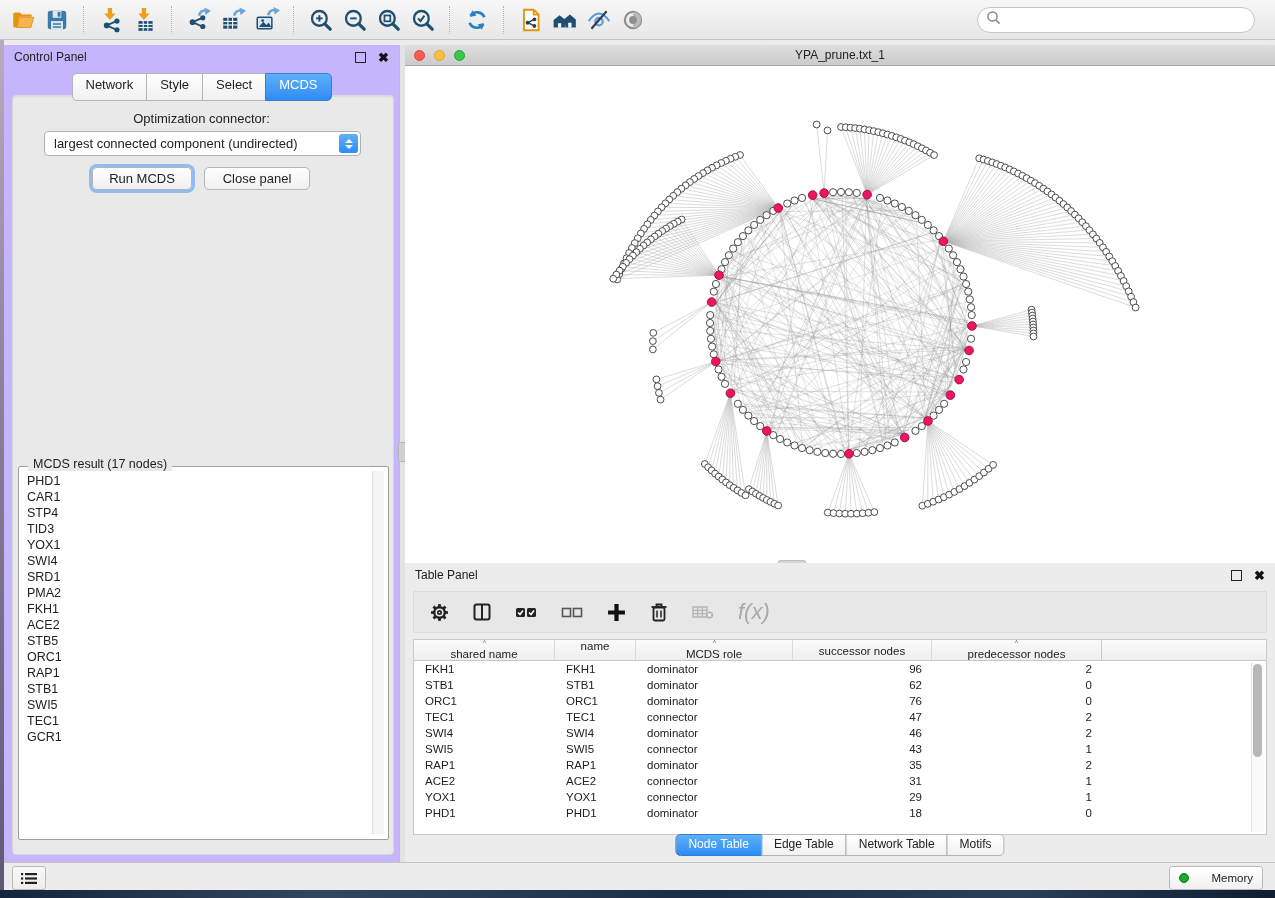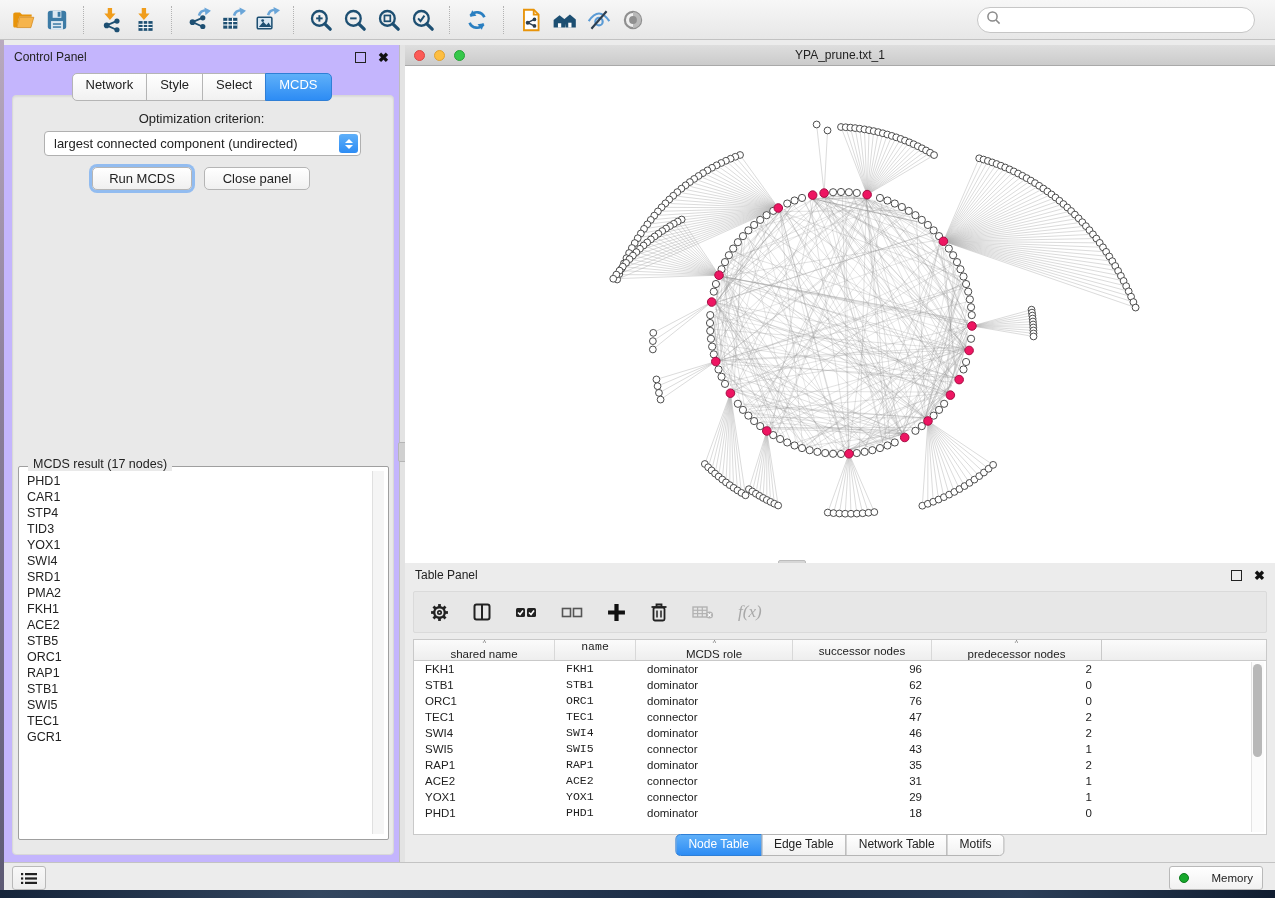--- a/index.html
+++ b/index.html
@@ -47,25 +47,25 @@
   #network-panel{left:405px;top:45px;width:870px;height:518px;}
   #net-titlebar{height:20px;background:linear-gradient(#dedede,#cbcbcb);border-bottom:1px solid #a9a9a9;display:flex;align-items:center;position:relative;}
   .light{width:11px;height:11px;border-radius:50%;margin-left:9px;box-sizing:border-box;}
   #net-title{position:absolute;width:100%;text-align:center;font-size:12px;color:#222;}
   #net-canvas{width:870px;height:498px;background:#fff;display:block;}
   
   #table-panel{left:405px;top:563px;width:870px;height:292px;background:#ececec;}
   #tp-handle{left:778px;top:560px;width:26px;height:5px;background:#d6d6d6;border:1px solid #bcbcbc;border-radius:2px;}
   #tp-toolbar{left:8px;top:28px;width:854px;height:42px;background:#e7e7e7;border:1px solid #dadada;border-radius:2px;display:flex;align-items:center;padding-left:16px;box-sizing:border-box;gap:24px;}
   .tp-icon{display:flex;align-items:center;justify-content:center;cursor:pointer;}
-  #fx-label{font-family:Liberation Serif, serif;font-style:italic;font-size:17px;color:#a8a8a8;}
+  #fx-label{font-family:Liberation Sans, sans-serif;font-style:italic;font-size:22px;color:#a8a8a8;}
   #node-table{left:8px;top:76px;width:854px;height:196px;background:#fff;border:1px solid #c9c9c9;box-sizing:border-box;overflow:hidden;}
   .thead{display:flex;height:20px;background:linear-gradient(#fbfbfb,#eeeeee);border-bottom:1px solid #c9c9c9;}
   .th{display:flex;align-items:center;justify-content:flex-start;font-size:11.5px;border-right:1px solid #d8d8d8;gap:5px;box-sizing:border-box;flex-direction:column;}
-  .c0{width:141px;} .c1{width:81px;font-family:Liberation Mono, monospace;} .c2{width:157px;} .c3{width:139px;} .c4{width:170px;}
+  .c0{width:141px;} .c1{width:81px;} .c2{width:157px;} .c3{width:139px;} .c4{width:170px;}
   .tr{display:flex;height:16px;line-height:16px;}
   .td{font-size:11.5px;box-sizing:border-box;padding-left:11px;white-space:nowrap;overflow:hidden;}
   .td.num{text-align:right;padding-right:10px;padding-left:0;}
   #nt-scroll{position:absolute;right:2px;top:22px;width:12px;height:170px;background:#fbfbfb;border-left:1px solid #e4e4e4;}
   #nt-thumb{position:absolute;left:1px;top:2px;width:9px;height:93px;background:#b8b8b8;border-radius:5px;}
   #tp-tabs{left:50%;transform:translateX(-50%);top:271px;}
   .seg-tab.small{font-size:12px;padding:0 12px;height:20px;line-height:19px;}
   
   #status-bar{left:4px;top:862px;width:1271px;height:28px;background:#ececec;border-top:1px solid #c3c3c3;box-sizing:border-box;}
   #list-btn{left:8px;top:3px;width:32px;height:22px;background:linear-gradient(#f8f8f8,#ededed);border:1px solid #b9b9b9;border-radius:3px;display:flex;align-items:center;justify-content:center;cursor:pointer;}
@@ -250,21 +250,21 @@
       <span class="float-box"></span>
       <span class="close-x">✖</span>
     </div>
     <div id="cp-inner" class="abs"></div>
     <div id="cp-tabs" class="abs seg-tabs">
       <div class="seg-tab">Network</div>
       <div class="seg-tab">Style</div>
       <div class="seg-tab">Select</div>
       <div class="seg-tab sel">MCDS</div>
     </div>
-    <div id="opt-label" class="abs">Optimization criterion:</div>
+    <div id="opt-label" class="abs">Optimization connector:</div>
     <div id="opt-select" class="abs">
       <span class="val">largest connected component (undirected)</span>
       <span id="opt-stepper">
           <span class="tri-up"></span>
           <span class="tri-dn"></span>
         </span>
     </div>
     <button id="run-btn" class="abs cp-btn">Run MCDS</button>
     <button id="closepanel-btn" class="abs cp-btn">Close panel</button>
     <div id="mcds-group" class="abs"></div>

